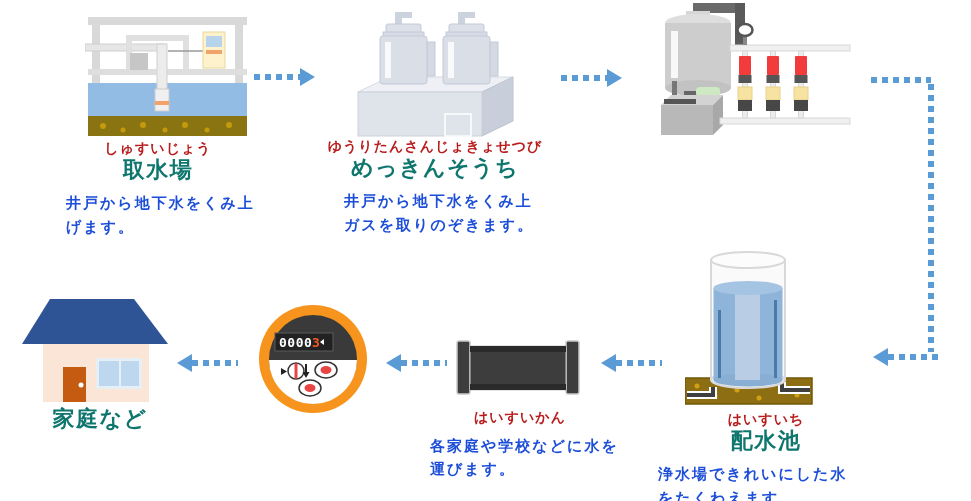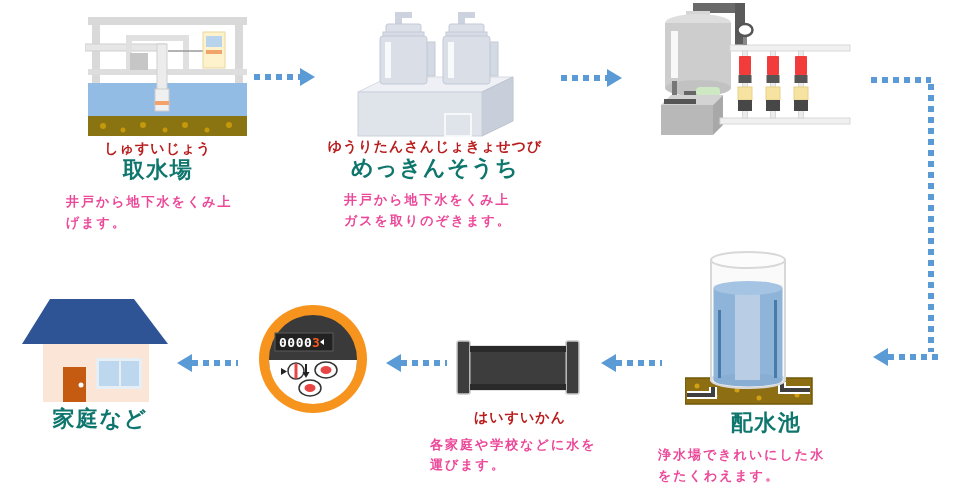--- a/index.html
+++ b/index.html
@@ -4,21 +4,21 @@
 <style>
   * { margin:0; padding:0; box-sizing:border-box; }
   body { background:#ffffff; font-family:"DejaVu Sans","Liberation Sans",sans-serif; }
   .canvas { position:relative; width:971px; height:501px; background:#ffffff; overflow:hidden; }
 
   .illus { position:absolute; }
 
   .station-text { position:absolute; text-align:center; }
   .furigana { font-size:14px; font-weight:bold; color:#b91c1c; letter-spacing:1px; height:18px; line-height:18px; }
   .title { font-size:22px; font-weight:bold; color:#0f766e; letter-spacing:1.5px; line-height:1.2; }
-  .desc { margin-top:9px; font-size:13px; font-weight:bold; color:#ec4899; letter-spacing:2px; line-height:1.55; text-align:left; }
+  .desc { margin-top:9px; font-size:15px; font-weight:bold; color:#1d4ed8; letter-spacing:2px; line-height:1.55; text-align:left; }
   .desc div { white-space:nowrap; }
   .desc.centered { text-align:center; }
 
   .arrow { position:absolute; display:flex; align-items:center; }
   .dash-h { height:6px; background:repeating-linear-gradient(90deg,#5b9bd5 0 6px,transparent 6px 11px); }
   .dash-v { position:absolute; width:6px; background:repeating-linear-gradient(180deg,#5b9bd5 0 6px,transparent 6px 11px); }
   .head-r { width:0; height:0; border-top:9px solid transparent; border-bottom:9px solid transparent; border-left:15px solid #5b9bd5; }
   .head-l { width:0; height:0; border-top:9px solid transparent; border-bottom:9px solid transparent; border-right:15px solid #5b9bd5; }
 </style>
 </head>
@@ -240,20 +240,21 @@
     <div class="furigana">ゆうりたんさんじょきょせつび</div>
     <div class="title">めっきんそうち</div>
     <div class="desc" style="padding-left:18px;">
       <div>井戸から地下水をくみ上</div>
       <div>ガスを取りのぞきます。</div>
     </div>
   </div>
 
 
   <div class="station-text" style="left:654px;top:410px;width:224px;">
+    <div class="furigana">はいすいち</div>
     <div class="title">配水池</div>
     <div class="desc" style="padding-left:4px;">
       <div>浄水場できれいにした水</div>
       <div>をたくわえます。</div>
     </div>
   </div>
 
   <div class="station-text" style="left:418px;top:408px;width:204px;">
     <div class="furigana">はいすいかん</div>
     <div class="desc" style="padding-left:12px;">

